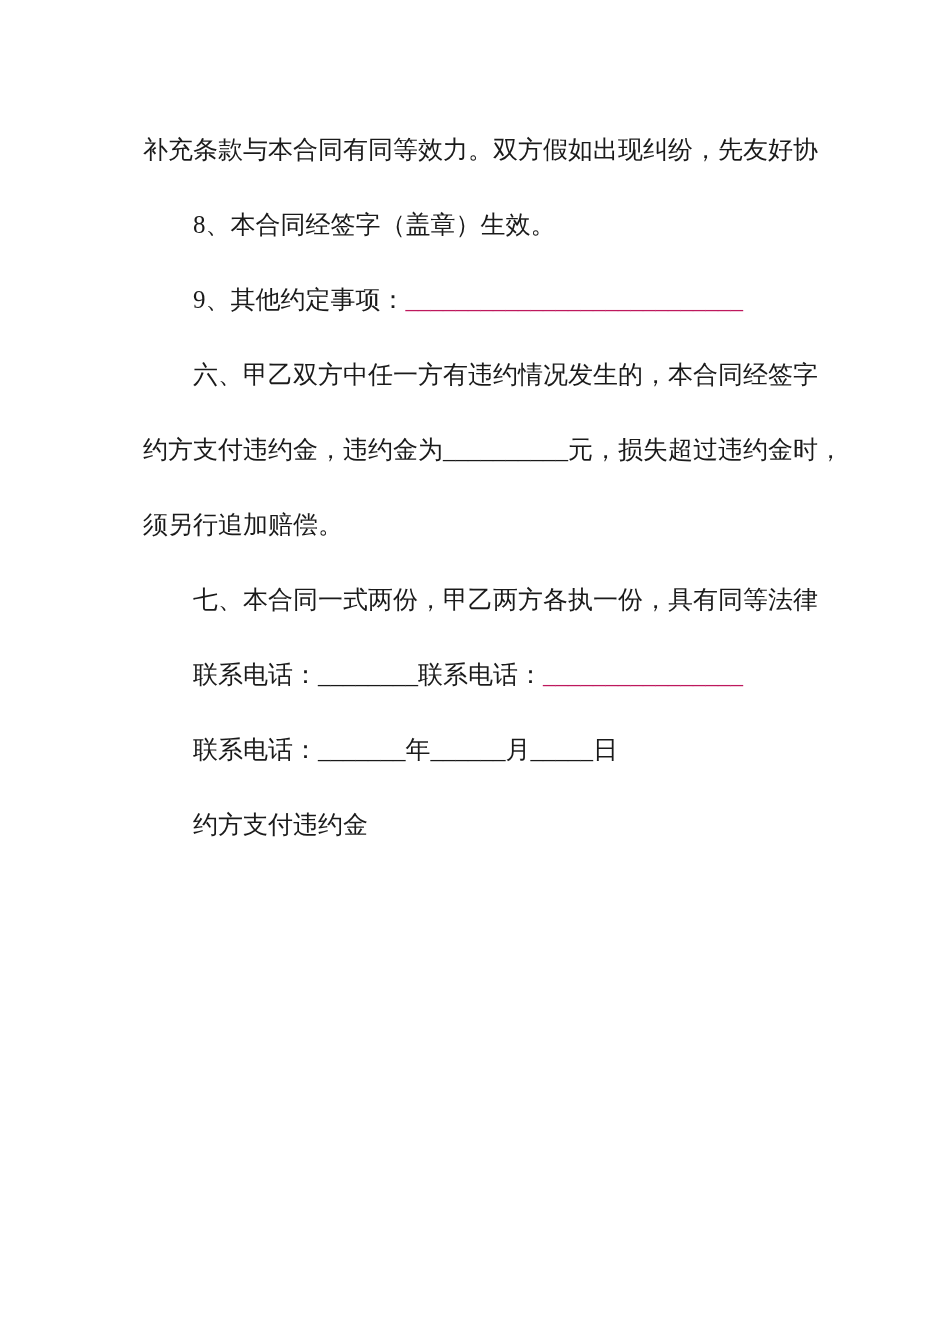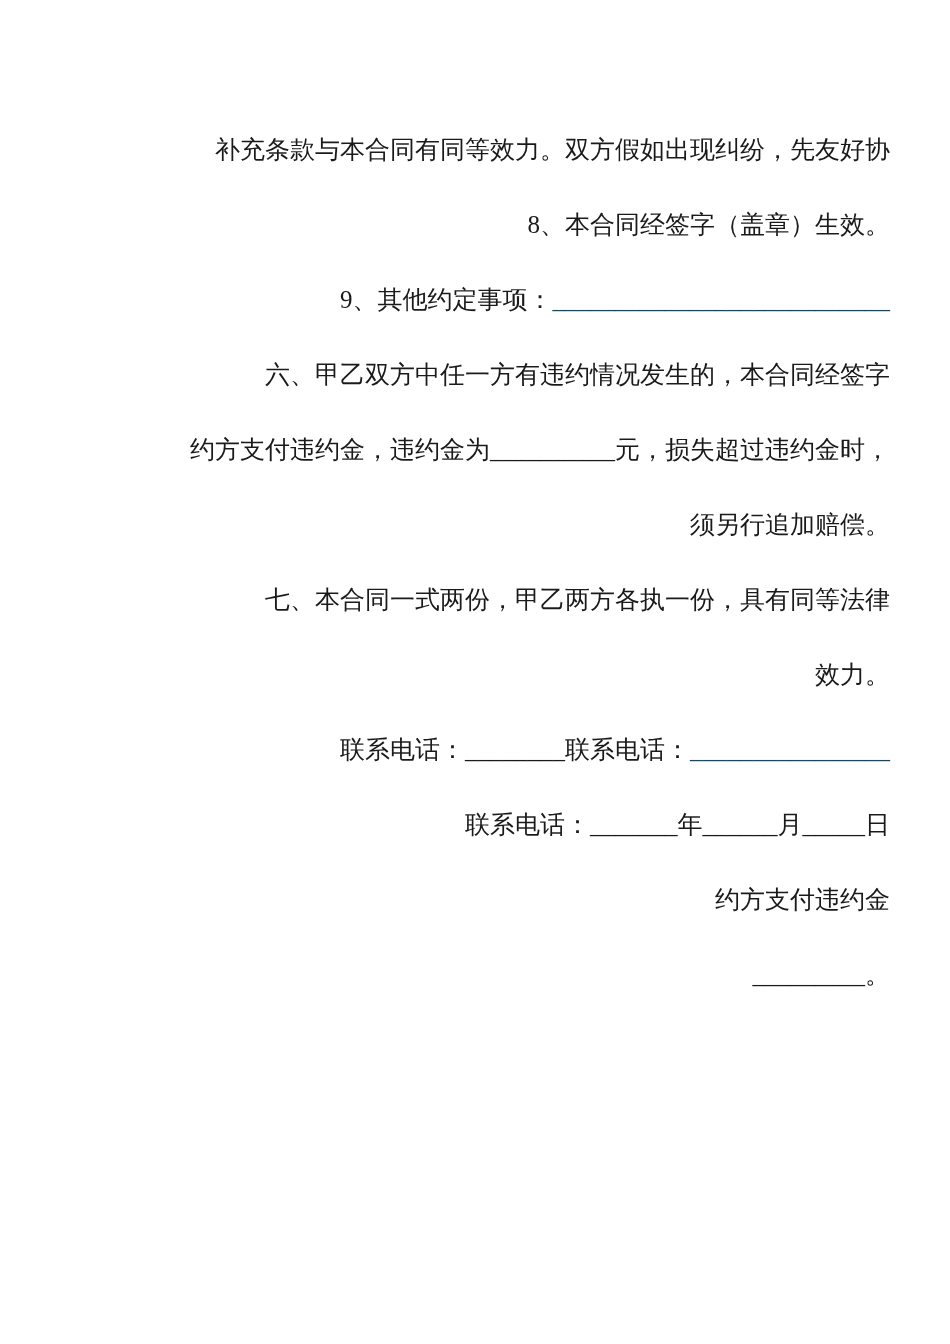--- a/index.html
+++ b/index.html
@@ -8,53 +8,50 @@
     background: #ffffff;
   }
   .page {
     position: relative;
     width: 950px;
     height: 1344px;
     background: #ffffff;
     overflow: hidden;
     font-family: "Liberation Serif", "DejaVu Serif", serif;
     color: #1a1a1a;
-    text-align: right;
   }
   .doc-body {
     position: absolute;
     top: 112px;
     left: 143px;
     right: 60px;
     white-space: nowrap;
   }
   .line {
     height: 75px;
     line-height: 75px;
     font-size: 25px;
     letter-spacing: 0px;
   }
   .line.indent {
     padding-left: 50px;
   }
   .light {
-    color: #0c4a6e;
+    color: #be185d;
   }
 </style>
 </head>
 <body>
 
 <div class="page">
   <div class="doc-body">
       <div class="line"><span>补充条款与本合同有同等效力。双方假如出现纠纷，先友好协</span></div>
       <div class="line indent"><span>8、本合同经签字（盖章）生效。</span></div>
       <div class="line indent"><span>9、其他约定事项：</span><span class="light">___________________________</span></div>
       <div class="line indent"><span>六、甲乙双方中任一方有违约情况发生的，本合同经签字</span></div>
       <div class="line"><span>约方支付违约金，违约金为__________元，损失超过违约金时，</span></div>
       <div class="line"><span>须另行追加赔偿。</span></div>
       <div class="line indent"><span>七、本合同一式两份，甲乙两方各执一份，具有同等法律</span></div>
-      <div class="line"><span>效力。</span></div>
       <div class="line indent"><span>联系电话：________联系电话：</span><span class="light">________________</span></div>
       <div class="line indent"><span>联系电话：_______年______月_____日</span></div>
       <div class="line indent"><span>约方支付违约金</span></div>
-      <div class="line"><span>_________。</span></div>
     </div>
 </div>
 
 </body></html>

